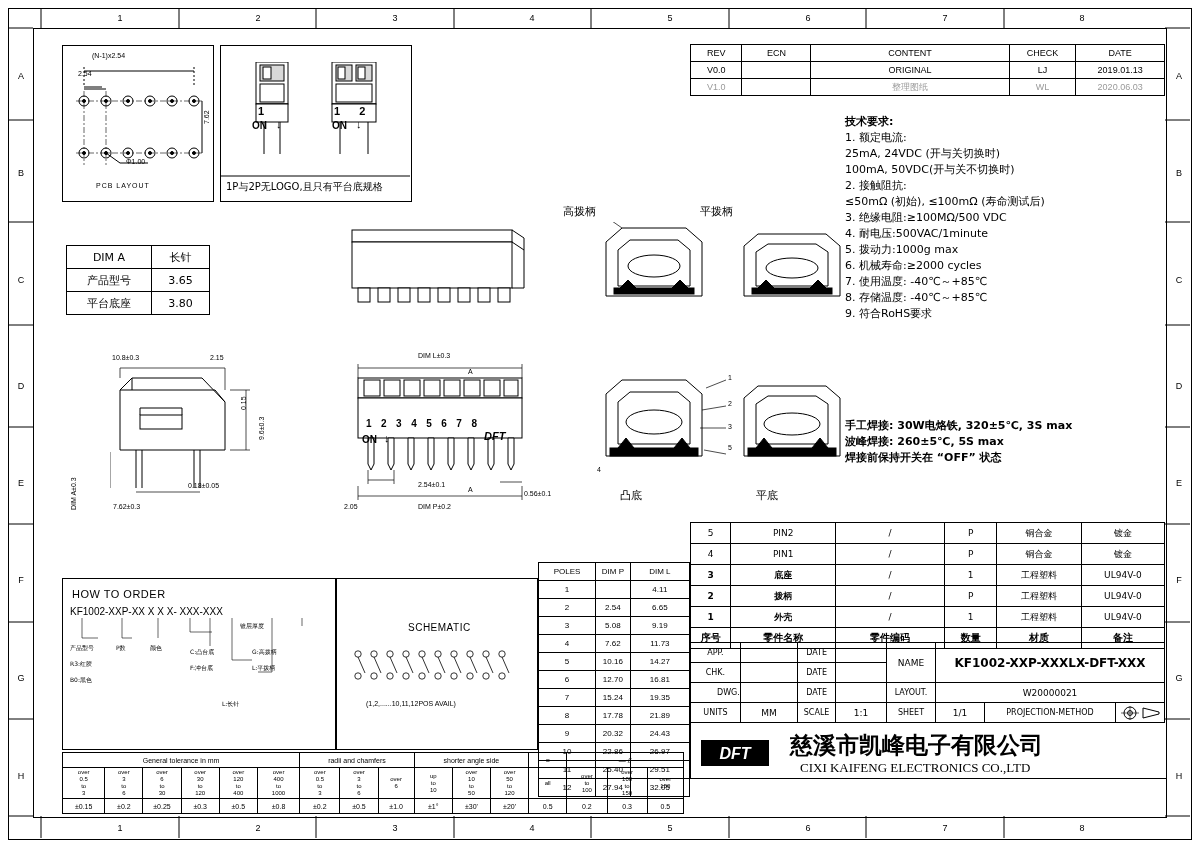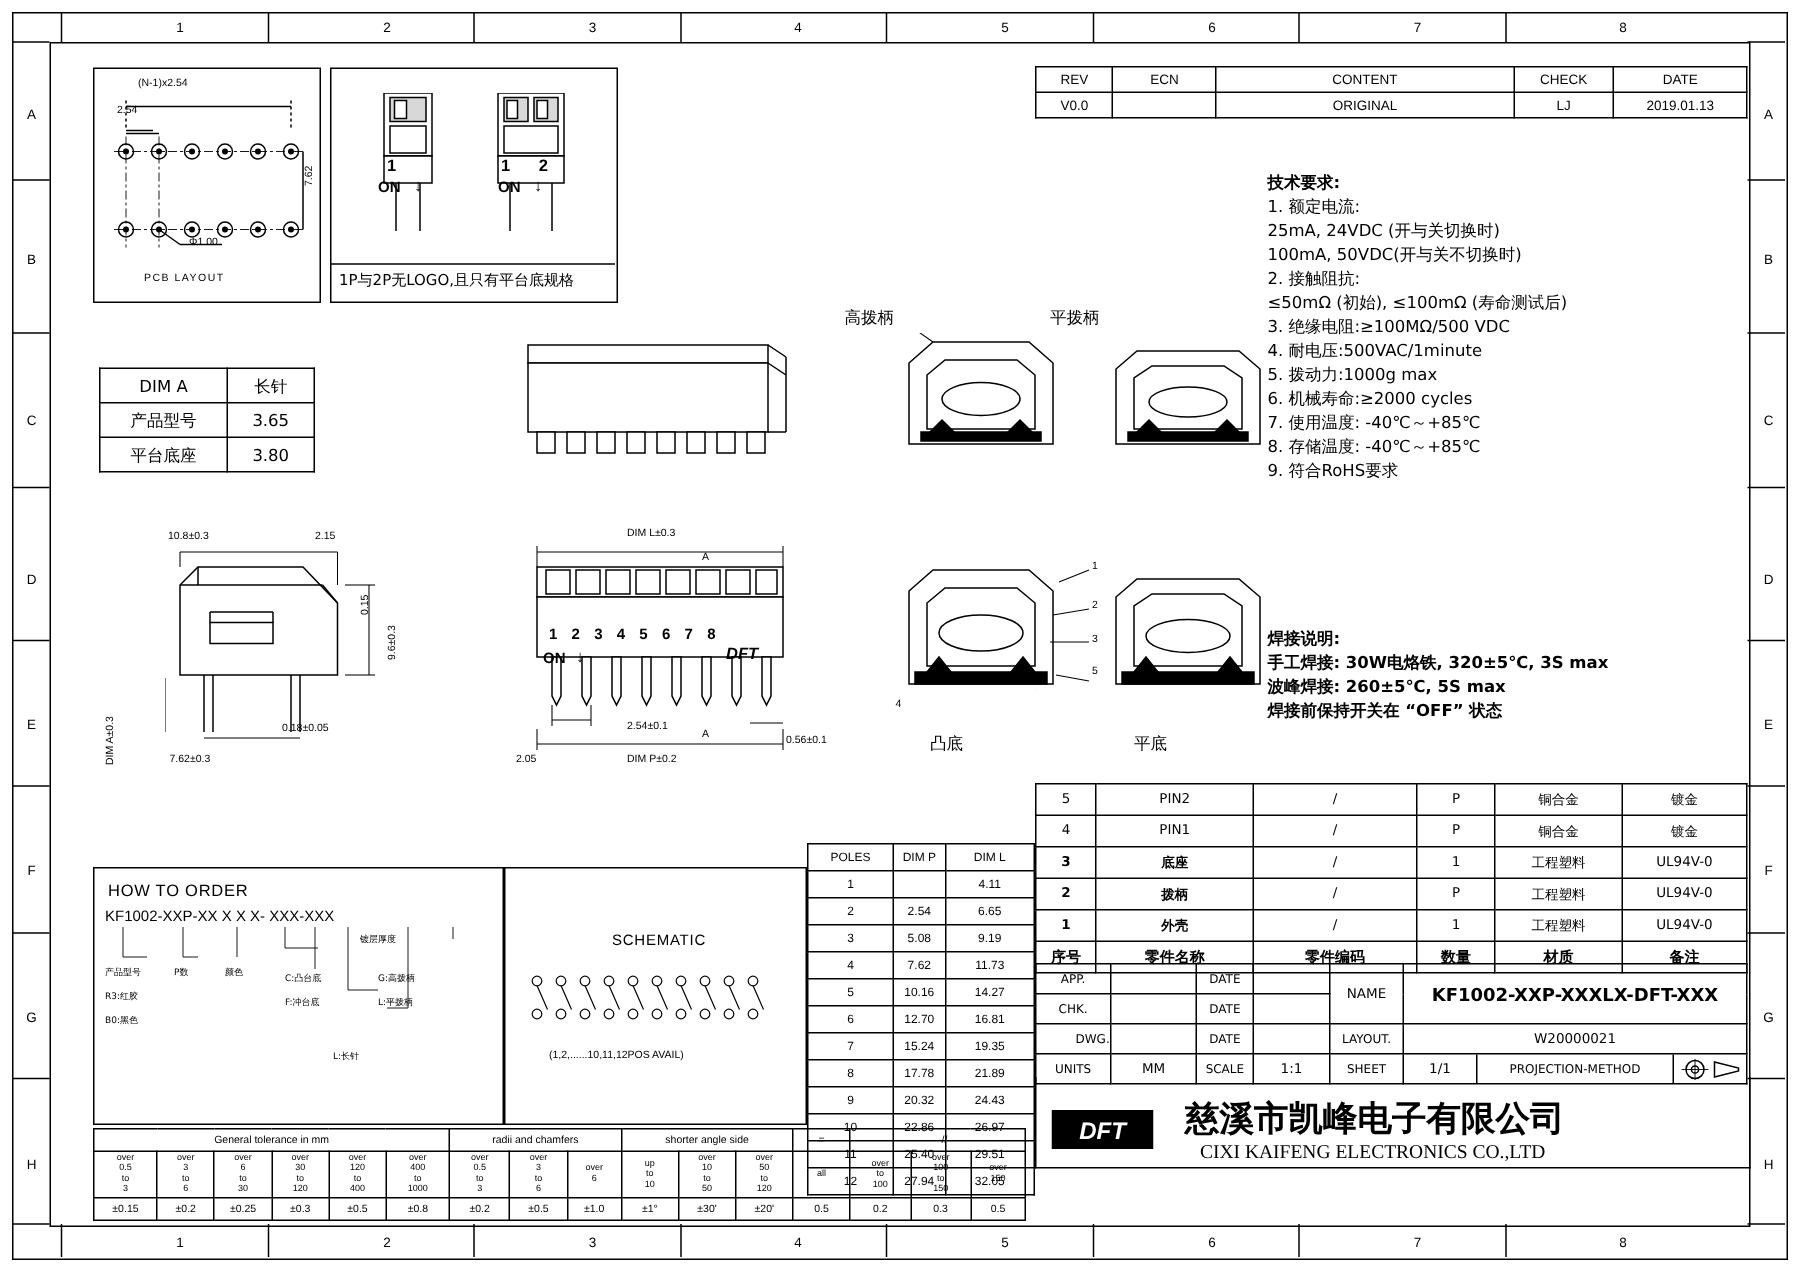--- a/index.html
+++ b/index.html
@@ -110,41 +110,47 @@
       <th style="width:60px;">CHECK</th>
       <th style="width:80px;">DATE</th>
     </tr>
     <tr>
       <td style="height:16px;">V0.0</td>
       <td></td>
       <td>ORIGINAL</td>
       <td>LJ</td>
       <td>2019.01.13</td>
     </tr>
+    <tr class="grayline">
+      <td style="height:16px;">V1.0</td>
+      <td></td>
+      <td class="cjk">整理图纸</td>
+      <td>WL</td>
+      <td>2020.06.03</td>
+    </tr>
   </tbody>
     </table>
 
   <div class="abs cjk" style="left:845px;top:114px;width:320px;">
     <div class="note" style="font-weight:bold;">技术要求:</div>
     <div class="note">1.  额定电流:</div>
     <div class="note">     25mA, 24VDC (开与关切换时)</div>
     <div class="note">     100mA, 50VDC(开与关不切换时)</div>
     <div class="note">2.  接触阻抗:</div>
     <div class="note">     ≤50mΩ (初始), ≤100mΩ (寿命测试后)</div>
     <div class="note">3.  绝缘电阻:≥100MΩ/500 VDC</div>
     <div class="note">4.  耐电压:500VAC/1minute</div>
     <div class="note">5.  拨动力:1000g max</div>
     <div class="note">6.  机械寿命:≥2000 cycles</div>
     <div class="note">7.  使用温度: -40℃～+85℃</div>
     <div class="note">8.  存储温度: -40℃～+85℃</div>
     <div class="note">9. 符合RoHS要求</div>
   </div>
 
   <div class="abs cjk" style="left:845px;top:418px;width:320px;">
-    <div class="note" style="font-weight:bold;">焊接说明:</div>
     <div class="note" style="font-weight:bold;">手工焊接: 30W电烙铁, 320±5℃, 3S max</div>
     <div class="note" style="font-weight:bold;">波峰焊接: 260±5℃, 5S max</div>
     <div class="note" style="font-weight:bold;">焊接前保持开关在 “OFF” 状态</div>
   </div>
 
   <div class="abs bd" style="left:62px;top:45px;width:150px;height:155px;"></div>
   <svg class="abs" style="left:62px;top:45px;" width="150" height="155">
     <g stroke="#000" fill="none" stroke-width="1">
 
       <line x1="22" y1="26" x2="132" y2="26"></line>

